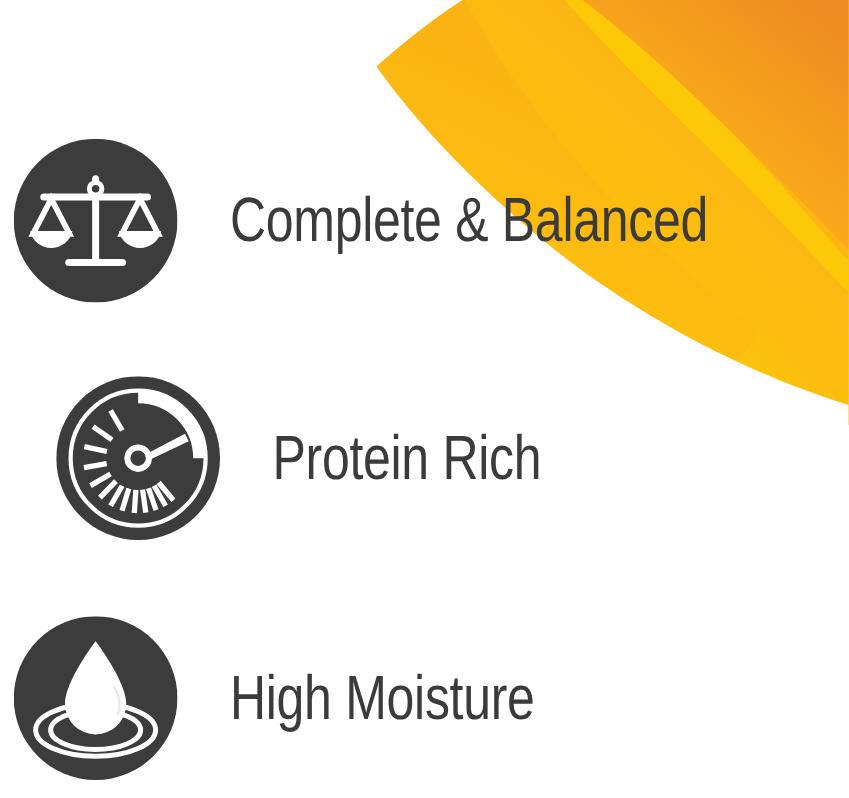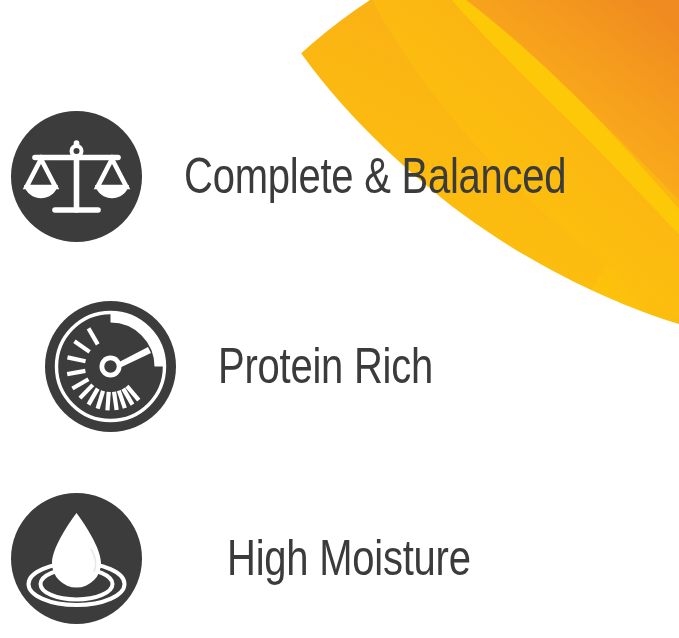--- a/index.html
+++ b/index.html
@@ -35,21 +35,21 @@
   .feature-row {
     position: absolute;
     left: 0;
     width: 679px;
     height: 132px;
     display: flex;
     align-items: center;
   }
   #row-0 { top: 110px; }
   #row-1 { top: 300px; padding-left: 34px; }
-  #row-2 { top: 492px; gap: 43px; }
+  #row-2 { top: 492px; }
 
   .icon-badge {
     position: relative;
     margin-left: 11px;
     width: 131px;
     height: 131px;
     flex: 0 0 131px;
   }
   .icon-badge svg {
     display: block;

